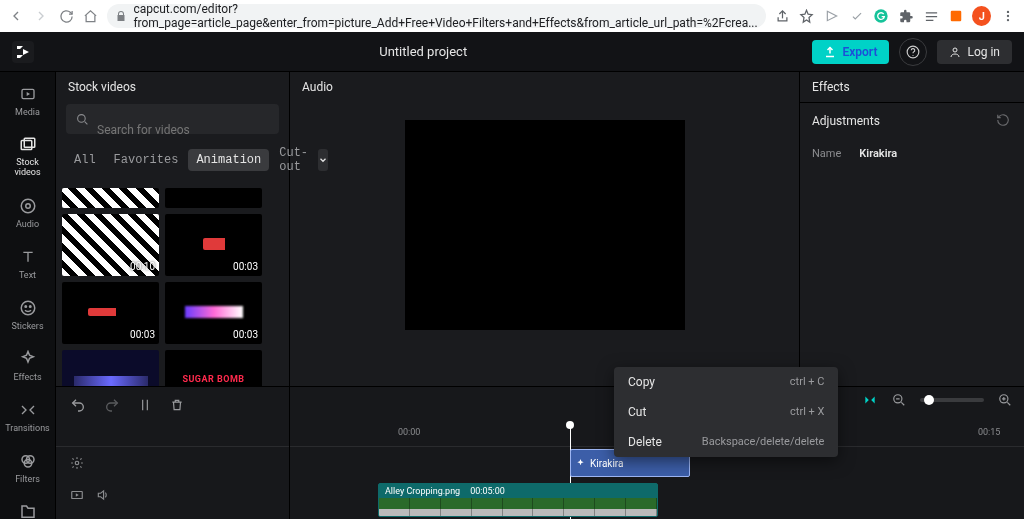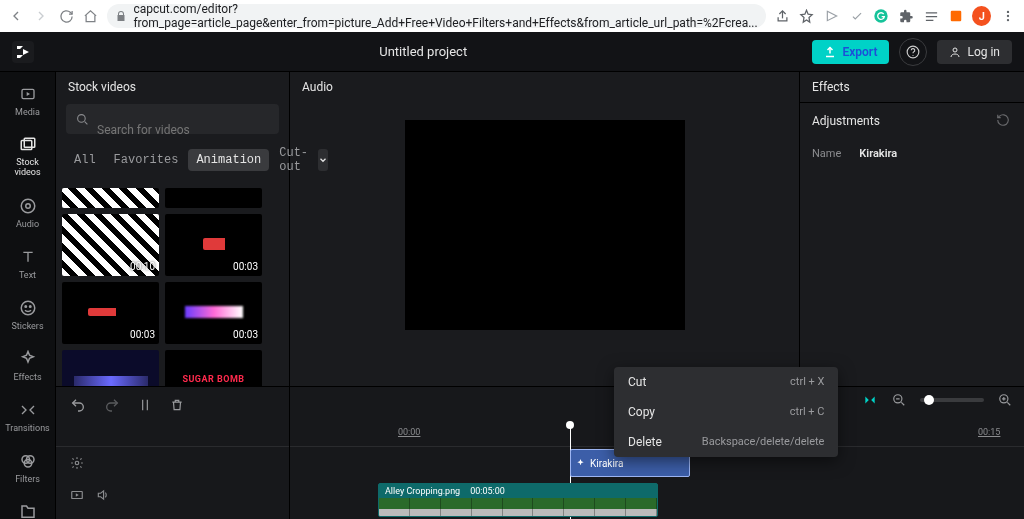--- a/index.html
+++ b/index.html
@@ -77,21 +77,21 @@
   .tl-tools { height: 36px; display: flex; align-items: center; gap: 18px; padding: 0 14px; color: #8b8c8f; }
   .tl-tools .tool { cursor: pointer; display: flex; }
   .tl-ruler { height: 24px; border-bottom: 1px solid #2a2b2e; }
   .tl-track-labels { display: flex; flex-direction: column; }
   .track-label { height: 32px; display: flex; align-items: center; gap: 12px; padding: 0 14px; color: #8b8c8f; }
   .tl-main { flex: 1; position: relative; }
   .tl-toolbar-right { position: absolute; right: 12px; top: 6px; display: flex; align-items: center; gap: 14px; }
   .zoom-track { width: 64px; height: 4px; background: #3a3b3e; border-radius: 2px; position: relative; }
   .zoom-track::before { content:""; position:absolute; left: 4px; top:-3px; width: 10px; height: 10px; border-radius: 50%; background: #fff; }
   .ruler { position: absolute; left: 0; right: 0; top: 36px; height: 24px; border-bottom: 1px solid #2a2b2e; }
-  .ruler .lbl { position: absolute; top: 4px; font-size: 9px; color: #8b8c8f; text-decoration: underline; }
+  .ruler .lbl { position: absolute; top: 4px; font-size: 9px; color: #8b8c8f; }
   .playhead { position: absolute; top: 36px; bottom: 0; width: 1px; background: #fff; }
   .playhead::before { content:""; position:absolute; top:-2px; left:-4px; width:8px; height:8px; background:#fff; border-radius: 50%; }
   .track { position: absolute; left: 0; right: 0; height: 30px; }
   .track.fx { top: 62px; }
   .track.vid { top: 96px; }
   .clip { position: absolute; top: 0; height: 28px; border-radius: 2px; overflow: hidden; font-size: 10px; color: #fff; display: flex; align-items: center; }
   .clip-fx { background: #3c5ea8; border: 1px solid #9db5f2; }
   .clip-fx .star { margin: 0 4px; }
   .clip-vid { background:#0e6a6a; border:1px solid #0e6a6a; flex-direction: column; align-items: stretch; height: 34px; }
   .clip-vid .hdr { height: 14px; background: #0e6a6a; display: flex; align-items: center; padding: 0 6px; gap: 10px; font-size: 9px; }
@@ -519,26 +519,26 @@
             <div class="f"></div>
             <div class="f"></div>
             <div class="f"></div>
             <div class="f"></div>
           </div>
       </div>
     </div>
 
     <div class="ctxmenu" style="left:324px; top:-20px">
       <div class="item">
+          <span>Copy</span>
+          <span class="hint">ctrl + C</span>
+        </div>
+      <div class="item">
           <span>Cut</span>
           <span class="hint">ctrl + X</span>
-        </div>
-      <div class="item">
-          <span>Copy</span>
-          <span class="hint">ctrl + C</span>
         </div>
       <div class="item">
           <span>Delete</span>
           <span class="hint">Backspace/delete/delete</span>
         </div>
     </div>
   </div>
 </div>
 
 </body></html>

